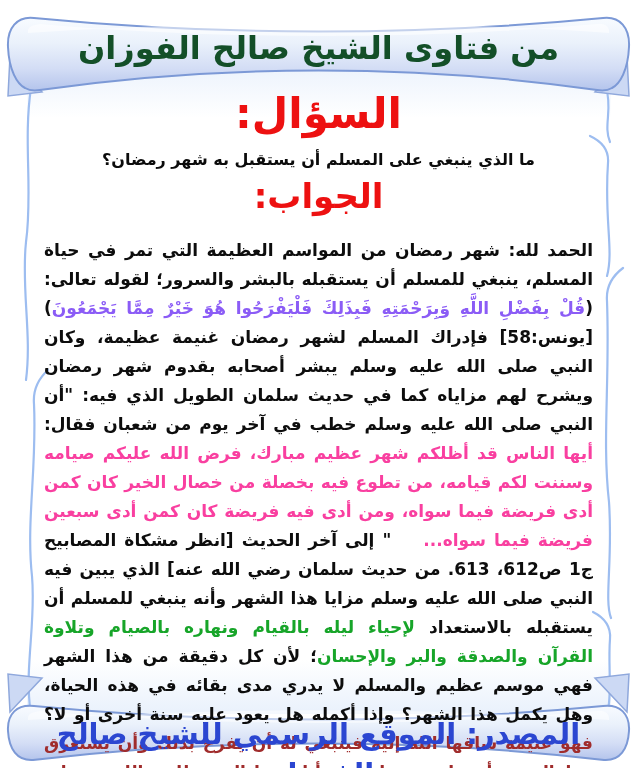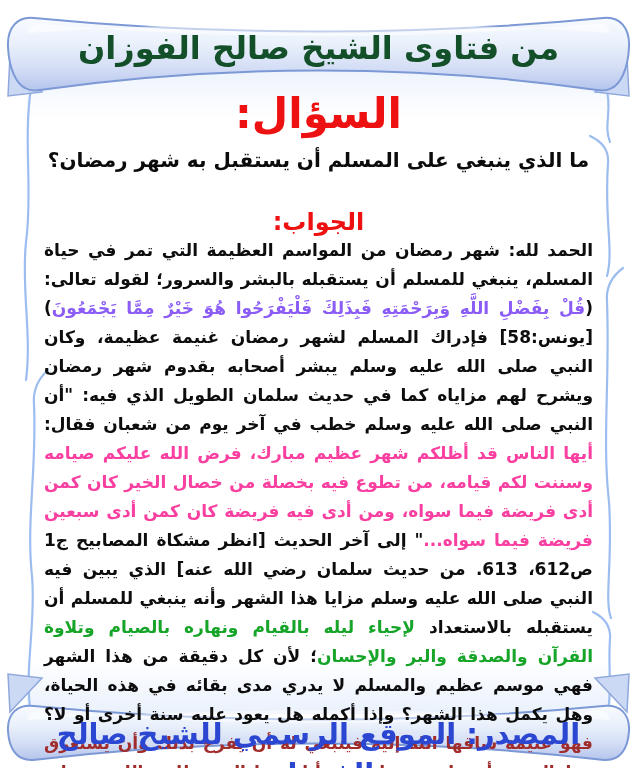--- a/index.html
+++ b/index.html
@@ -9,31 +9,31 @@
     overflow:hidden;
     background:#ffffff;
     font-family:"DejaVu Sans",sans-serif;
     direction:rtl;
     border-radius:25px;
   }
   .bg{position:absolute;inset:0;width:637px;height:768px;}
   .txt{position:absolute;left:0;right:0;text-align:center;font-weight:bold;}
   .title{top:26px;font-size:32px;line-height:44px;color:#134f28;letter-spacing:-1px;}
   .q-head{top:94px;font-size:42px;line-height:40px;color:#ed1111;}
-  .q-text{top:145px;font-size:20px;line-height:30px;color:#0b0b0b;}
-  .a-head{top:202px;font-size:24px;line-height:40px;color:#ed1111;}
+  .q-text{top:145px;font-size:16px;line-height:30px;color:#0b0b0b;}
+  .a-head{top:176px;font-size:34px;line-height:40px;color:#ed1111;}
   .a-body{
     position:absolute;top:236px;right:44px;left:44px;bottom:62px;
     direction:rtl;text-align:justify;text-align-last:center;
     font-weight:bold;font-size:17px;line-height:29px;color:#0d0d0d;
   }
   .source{top:714px;font-size:29px;line-height:40px;color:#2b46d1;}
   .seg-black{color:#0d0d0d;}
   .seg-purple{color:#8b5cf6;}
-  .seg-pink{color:#f93fa0;}
+  .seg-pink{color:#f93fa0;margin-left:32px;}
   .seg-green{color:#17a529;}
   .seg-maroon{color:#a02c2c;}
 </style>
 </head>
 <body>
 
 <div class="page">
 
   <svg class="bg" viewBox="0 0 637 768" xmlns="http://www.w3.org/2000/svg">
     <defs>

